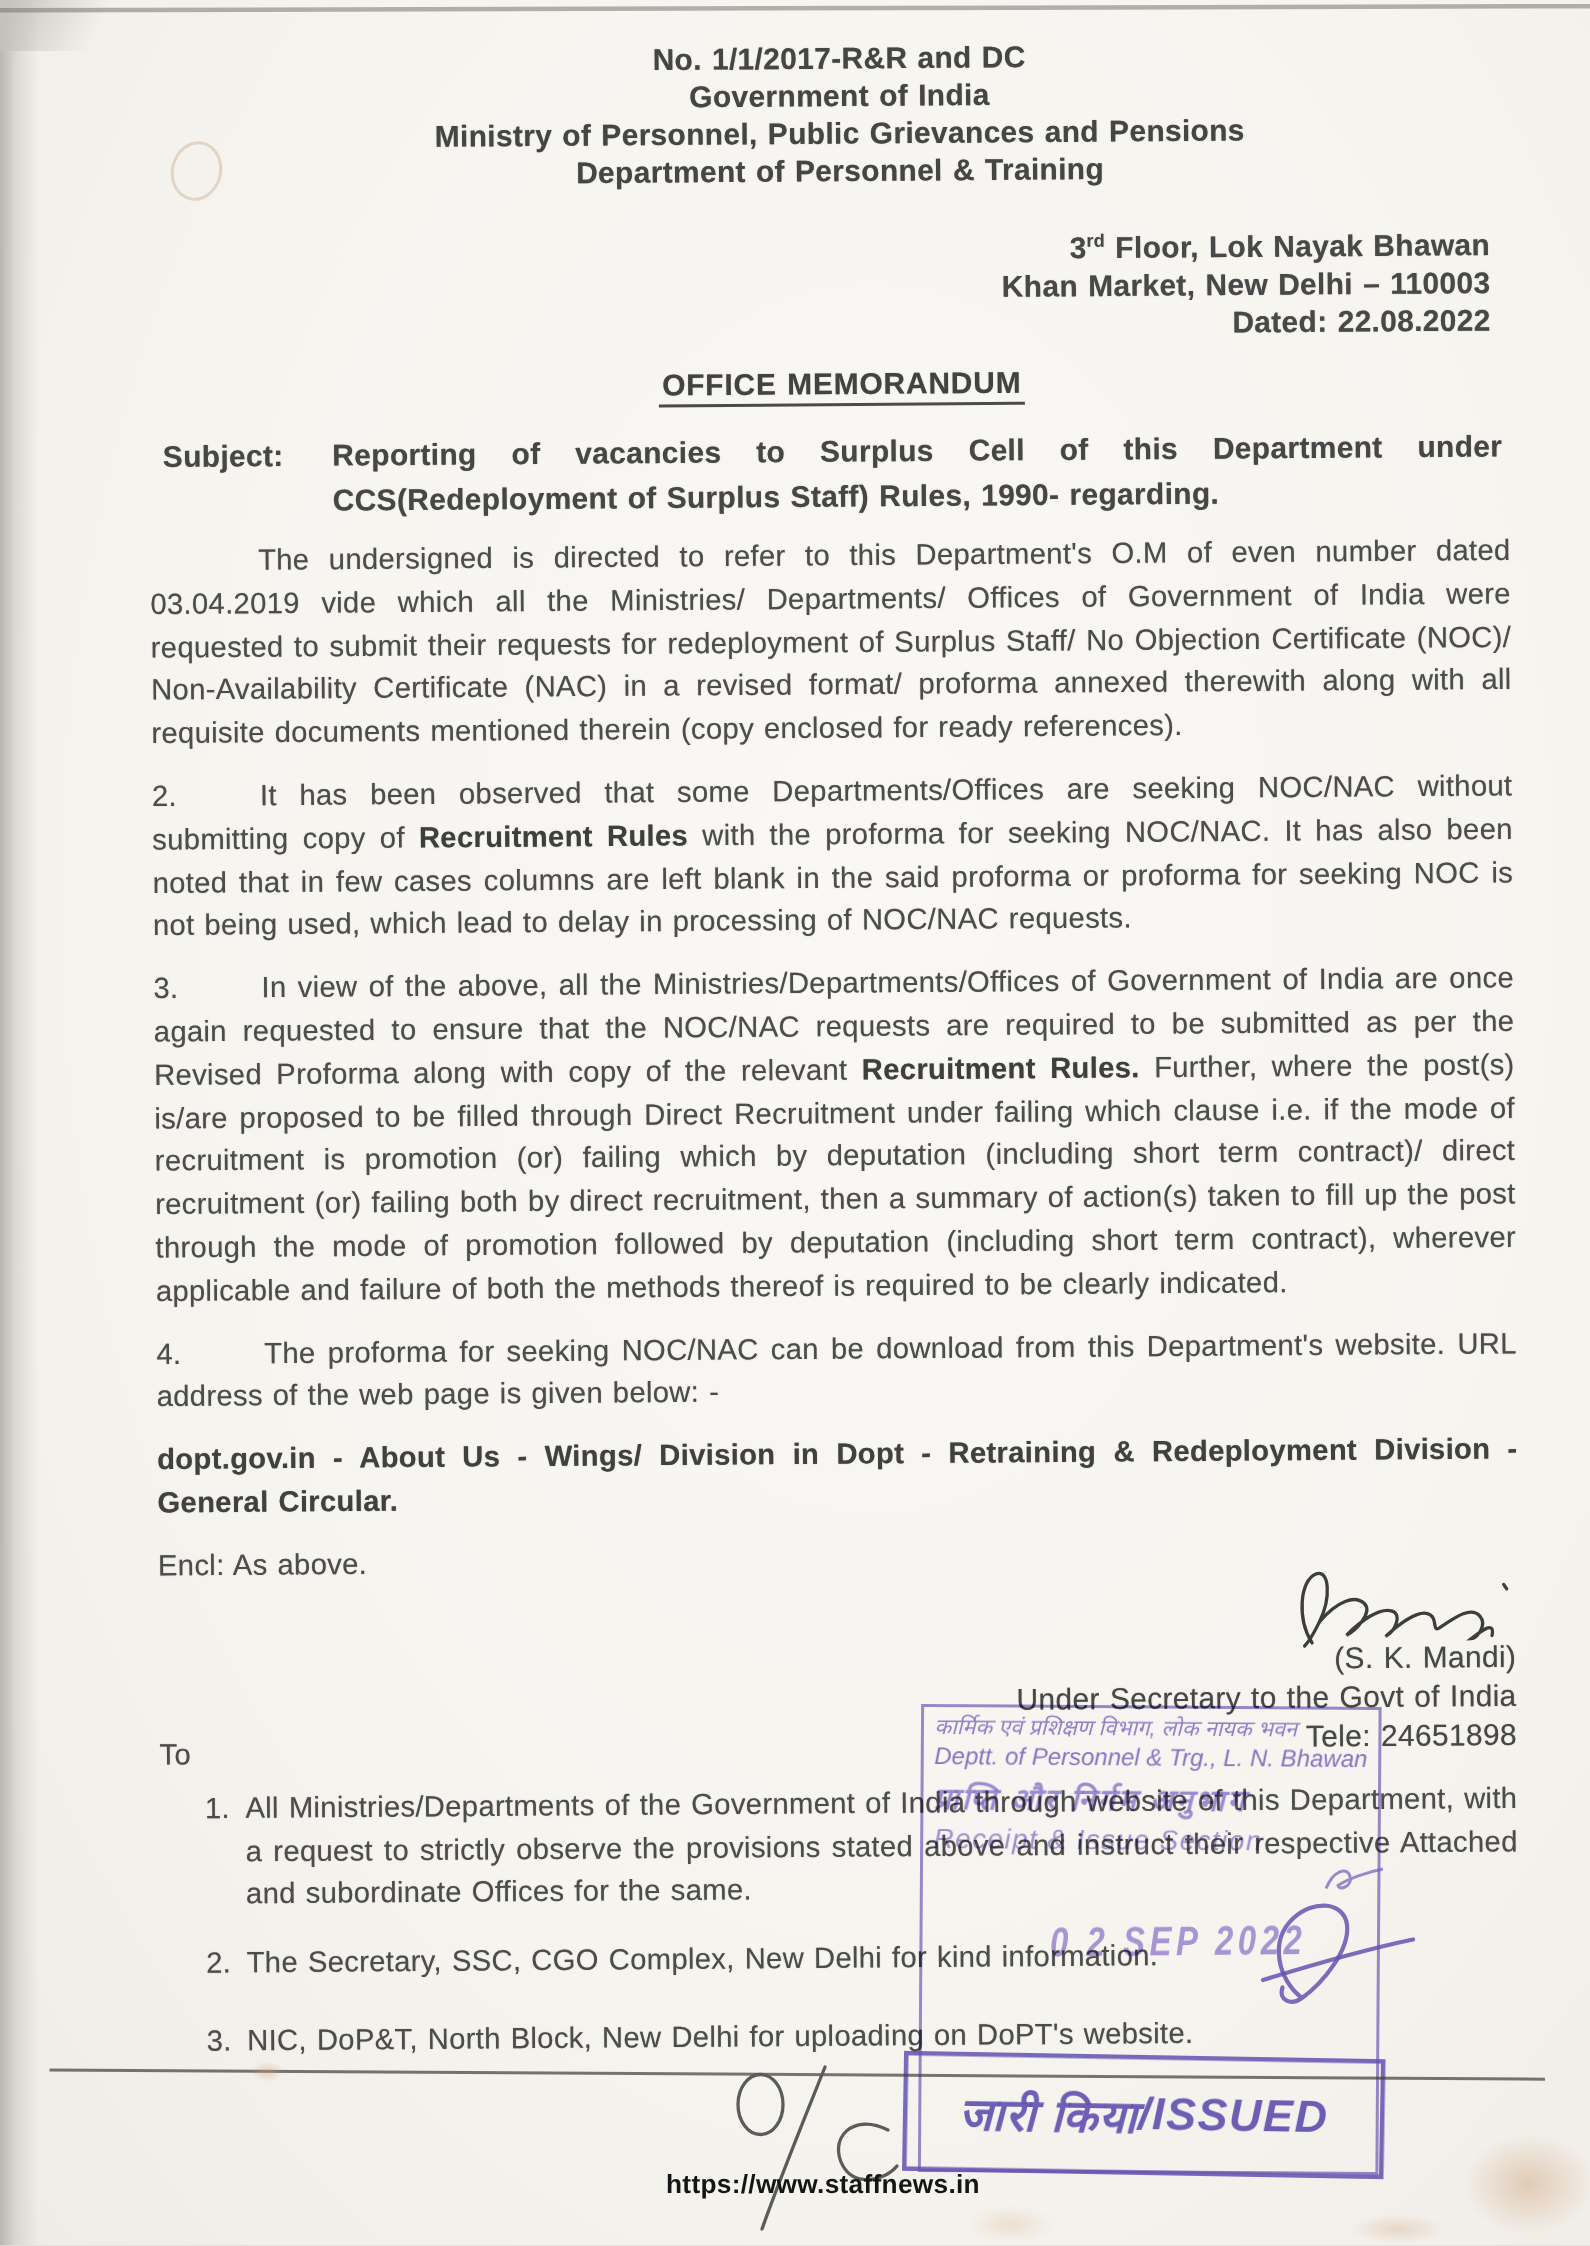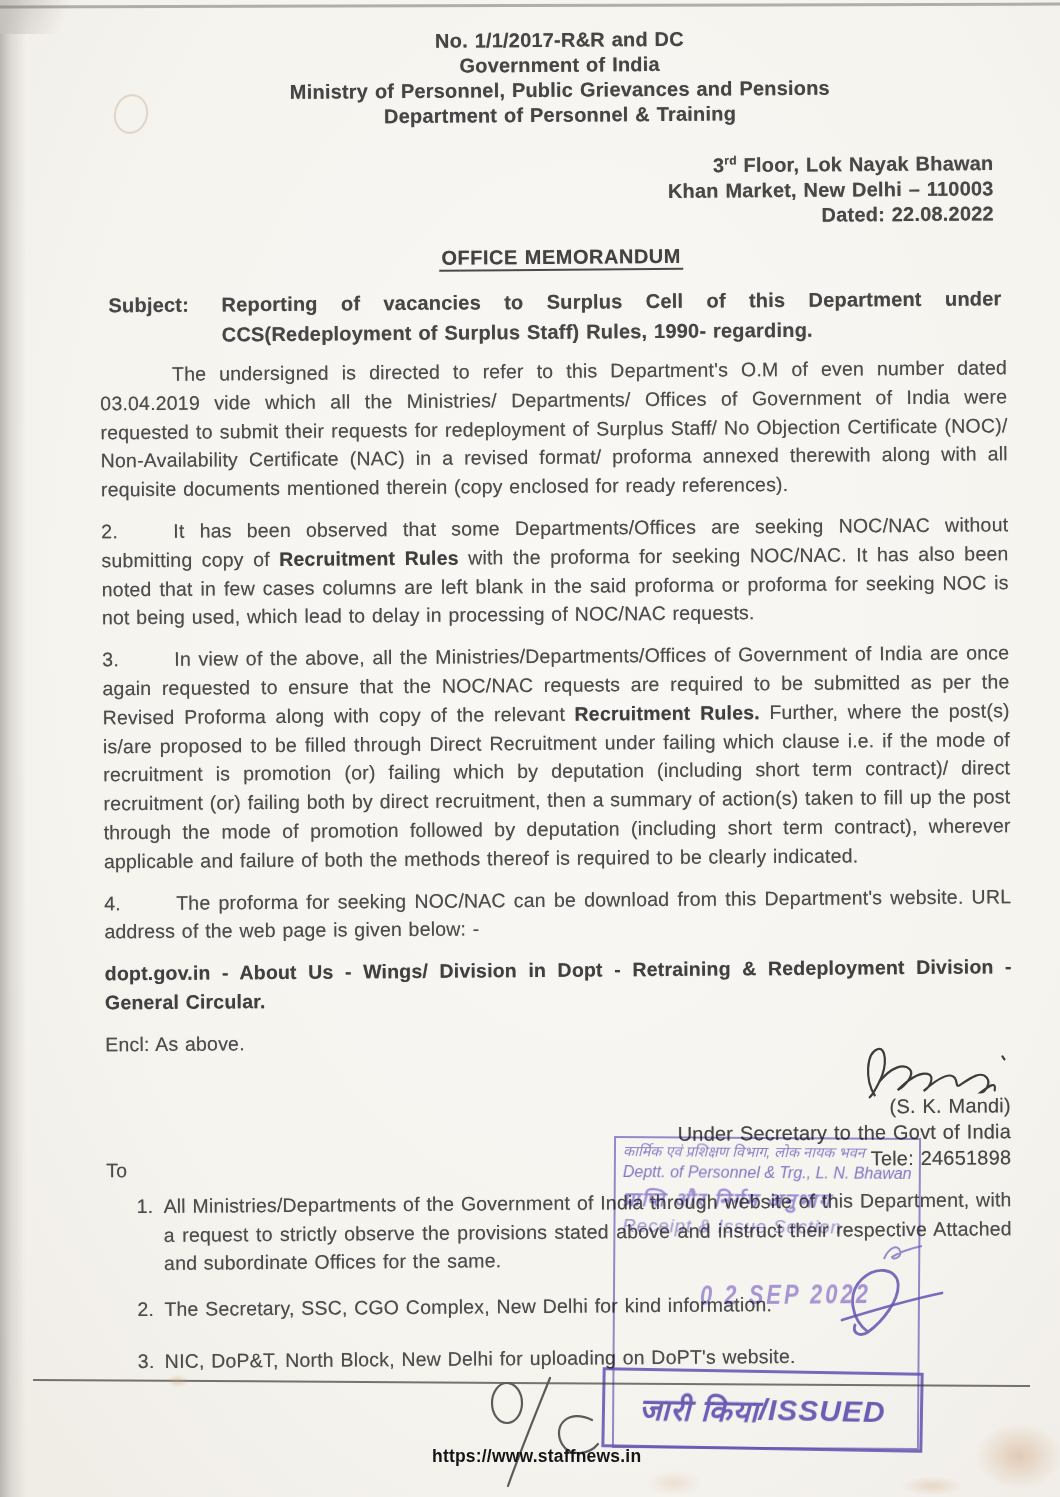--- a/index.html
+++ b/index.html
@@ -83,21 +83,21 @@
     border:3.5px solid rgba(101,85,190,.85);transform:rotate(1deg);
     display:flex;align-items:center;justify-content:center;
     font-size:30px;font-weight:700;color:rgba(101,85,190,.92);white-space:nowrap;
     letter-spacing:1px;filter:blur(.25px);}
   .sig-purple{position:absolute;left:836px;top:1258px;width:112px;height:92px;}
   .squiggle{position:absolute;left:880px;top:1238px;width:46px;height:28px;}
 
   .page-line{position:absolute;left:33px;top:1379px;width:997px;height:2.4px;
     background:rgba(62,60,56,.7);transform:rotate(.35deg);transform-origin:left center;}
   .oc-mark{position:absolute;left:478px;top:1376px;width:150px;height:112px;}
-  .watermark{position:absolute;left:432px;top:1446px;font-size:17.5px;font-weight:700;
+  .watermark{position:absolute;left:444px;top:1446px;font-size:17.5px;font-weight:700;
     color:#151515;letter-spacing:.2px;}
 </style>
 </head>
 <body>
 
 <div class="page">
 
   <div class="edge-left"></div>
   <div class="edge-corner"></div>
   <div class="edge-top"></div>

